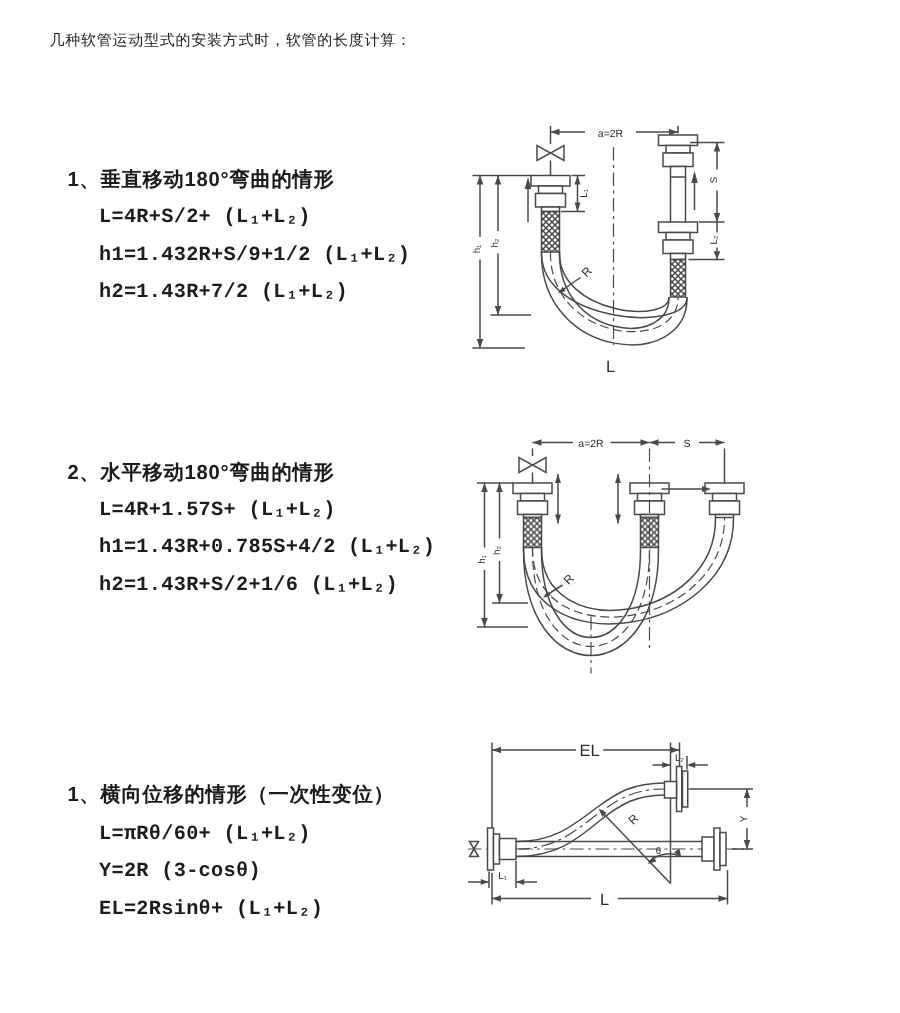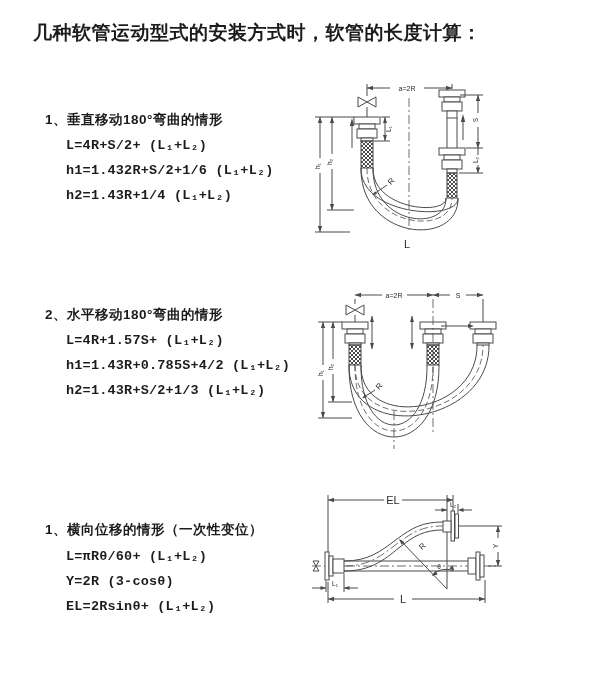--- a/index.html
+++ b/index.html
@@ -1,18 +1,18 @@
 <!DOCTYPE html>
 <html><head>
 <meta charset="utf-8">
 <style>
   html,body{margin:0;padding:0;}
   body{width:600px;height:675px;background:#ffffff;position:relative;
        font-family:"Liberation Sans",sans-serif;color:#1c1c1c;overflow:hidden;}
-  .page-title{position:absolute;left:33px;top:20px;font-size:19px;font-weight:bold;letter-spacing:.5px;}
+  .page-title{position:absolute;left:33px;top:20px;font-size:10px;font-weight:normal;letter-spacing:.5px;}
   .sec-heading{position:absolute;left:45px;font-size:13.5px;font-weight:bold;letter-spacing:.5px;}
   .formula{position:absolute;left:66px;font-size:13.5px;font-weight:bold;letter-spacing:.2px;font-family:Liberation Mono, monospace;}
   .diagram{position:absolute;}
   svg{display:block;}
   svg line,svg path,svg rect,svg polyline{stroke:#4a4a4a;stroke-width:1;fill:none;}
   svg rect.fit{fill:#ffffff;}
   svg rect.braid1{fill:url(#braidP1);}
   svg rect.braid2{fill:url(#braidP2);}
   svg polygon{fill:#4a4a4a;stroke:none;}
   svg text{font-family:"Liberation Sans",sans-serif;fill:#2a2a2a;stroke:none;font-size:7px;}
@@ -22,27 +22,27 @@
   svg .cl{stroke-dasharray:9 3 2 3;stroke-width:.8;}
   svg .dash{stroke-dasharray:6 3;stroke-width:.8;}
 </style>
 </head>
 <body>
 
 <div class="page-title">几种软管运动型式的安装方式时，软管的长度计算：</div>
 
 <div class="sec-heading" style="top:111px">1、垂直移动180°弯曲的情形</div>
 <div class="formula" style="top:138px">L=4R+S/2+ (L₁+L₂)</div>
-<div class="formula" style="top:163px">h1=1.432R+S/2+1/6 (L₁+L₂)</div>
-<div class="formula" style="top:188px">h2=1.43R+1/4 (L₁+L₂)</div>
+<div class="formula" style="top:163px">h1=1.432R+S/9+1/2 (L₁+L₂)</div>
+<div class="formula" style="top:188px">h2=1.43R+7/2 (L₁+L₂)</div>
 
 <div class="sec-heading" style="top:306px">2、水平移动180°弯曲的情形</div>
 <div class="formula" style="top:333px">L=4R+1.57S+ (L₁+L₂)</div>
 <div class="formula" style="top:358px">h1=1.43R+0.785S+4/2 (L₁+L₂)</div>
-<div class="formula" style="top:383px">h2=1.43R+S/2+1/3 (L₁+L₂)</div>
+<div class="formula" style="top:383px">h2=1.43R+S/2+1/6 (L₁+L₂)</div>
 
 <div class="sec-heading" style="top:521px">1、横向位移的情形（一次性变位）</div>
 <div class="formula" style="top:549px">L=πRθ/60+ (L₁+L₂)</div>
 <div class="formula" style="top:574px">Y=2R (3-cosθ)</div>
 <div class="formula" style="top:599px">EL=2Rsinθ+ (L₁+L₂)</div>
 
 <div class="diagram" style="left:302px;top:70px">
 <svg width="296" height="196" viewBox="0 0 296 196">
   <defs>
     <pattern id="braidP1" patternUnits="userSpaceOnUse" width="4" height="4">

